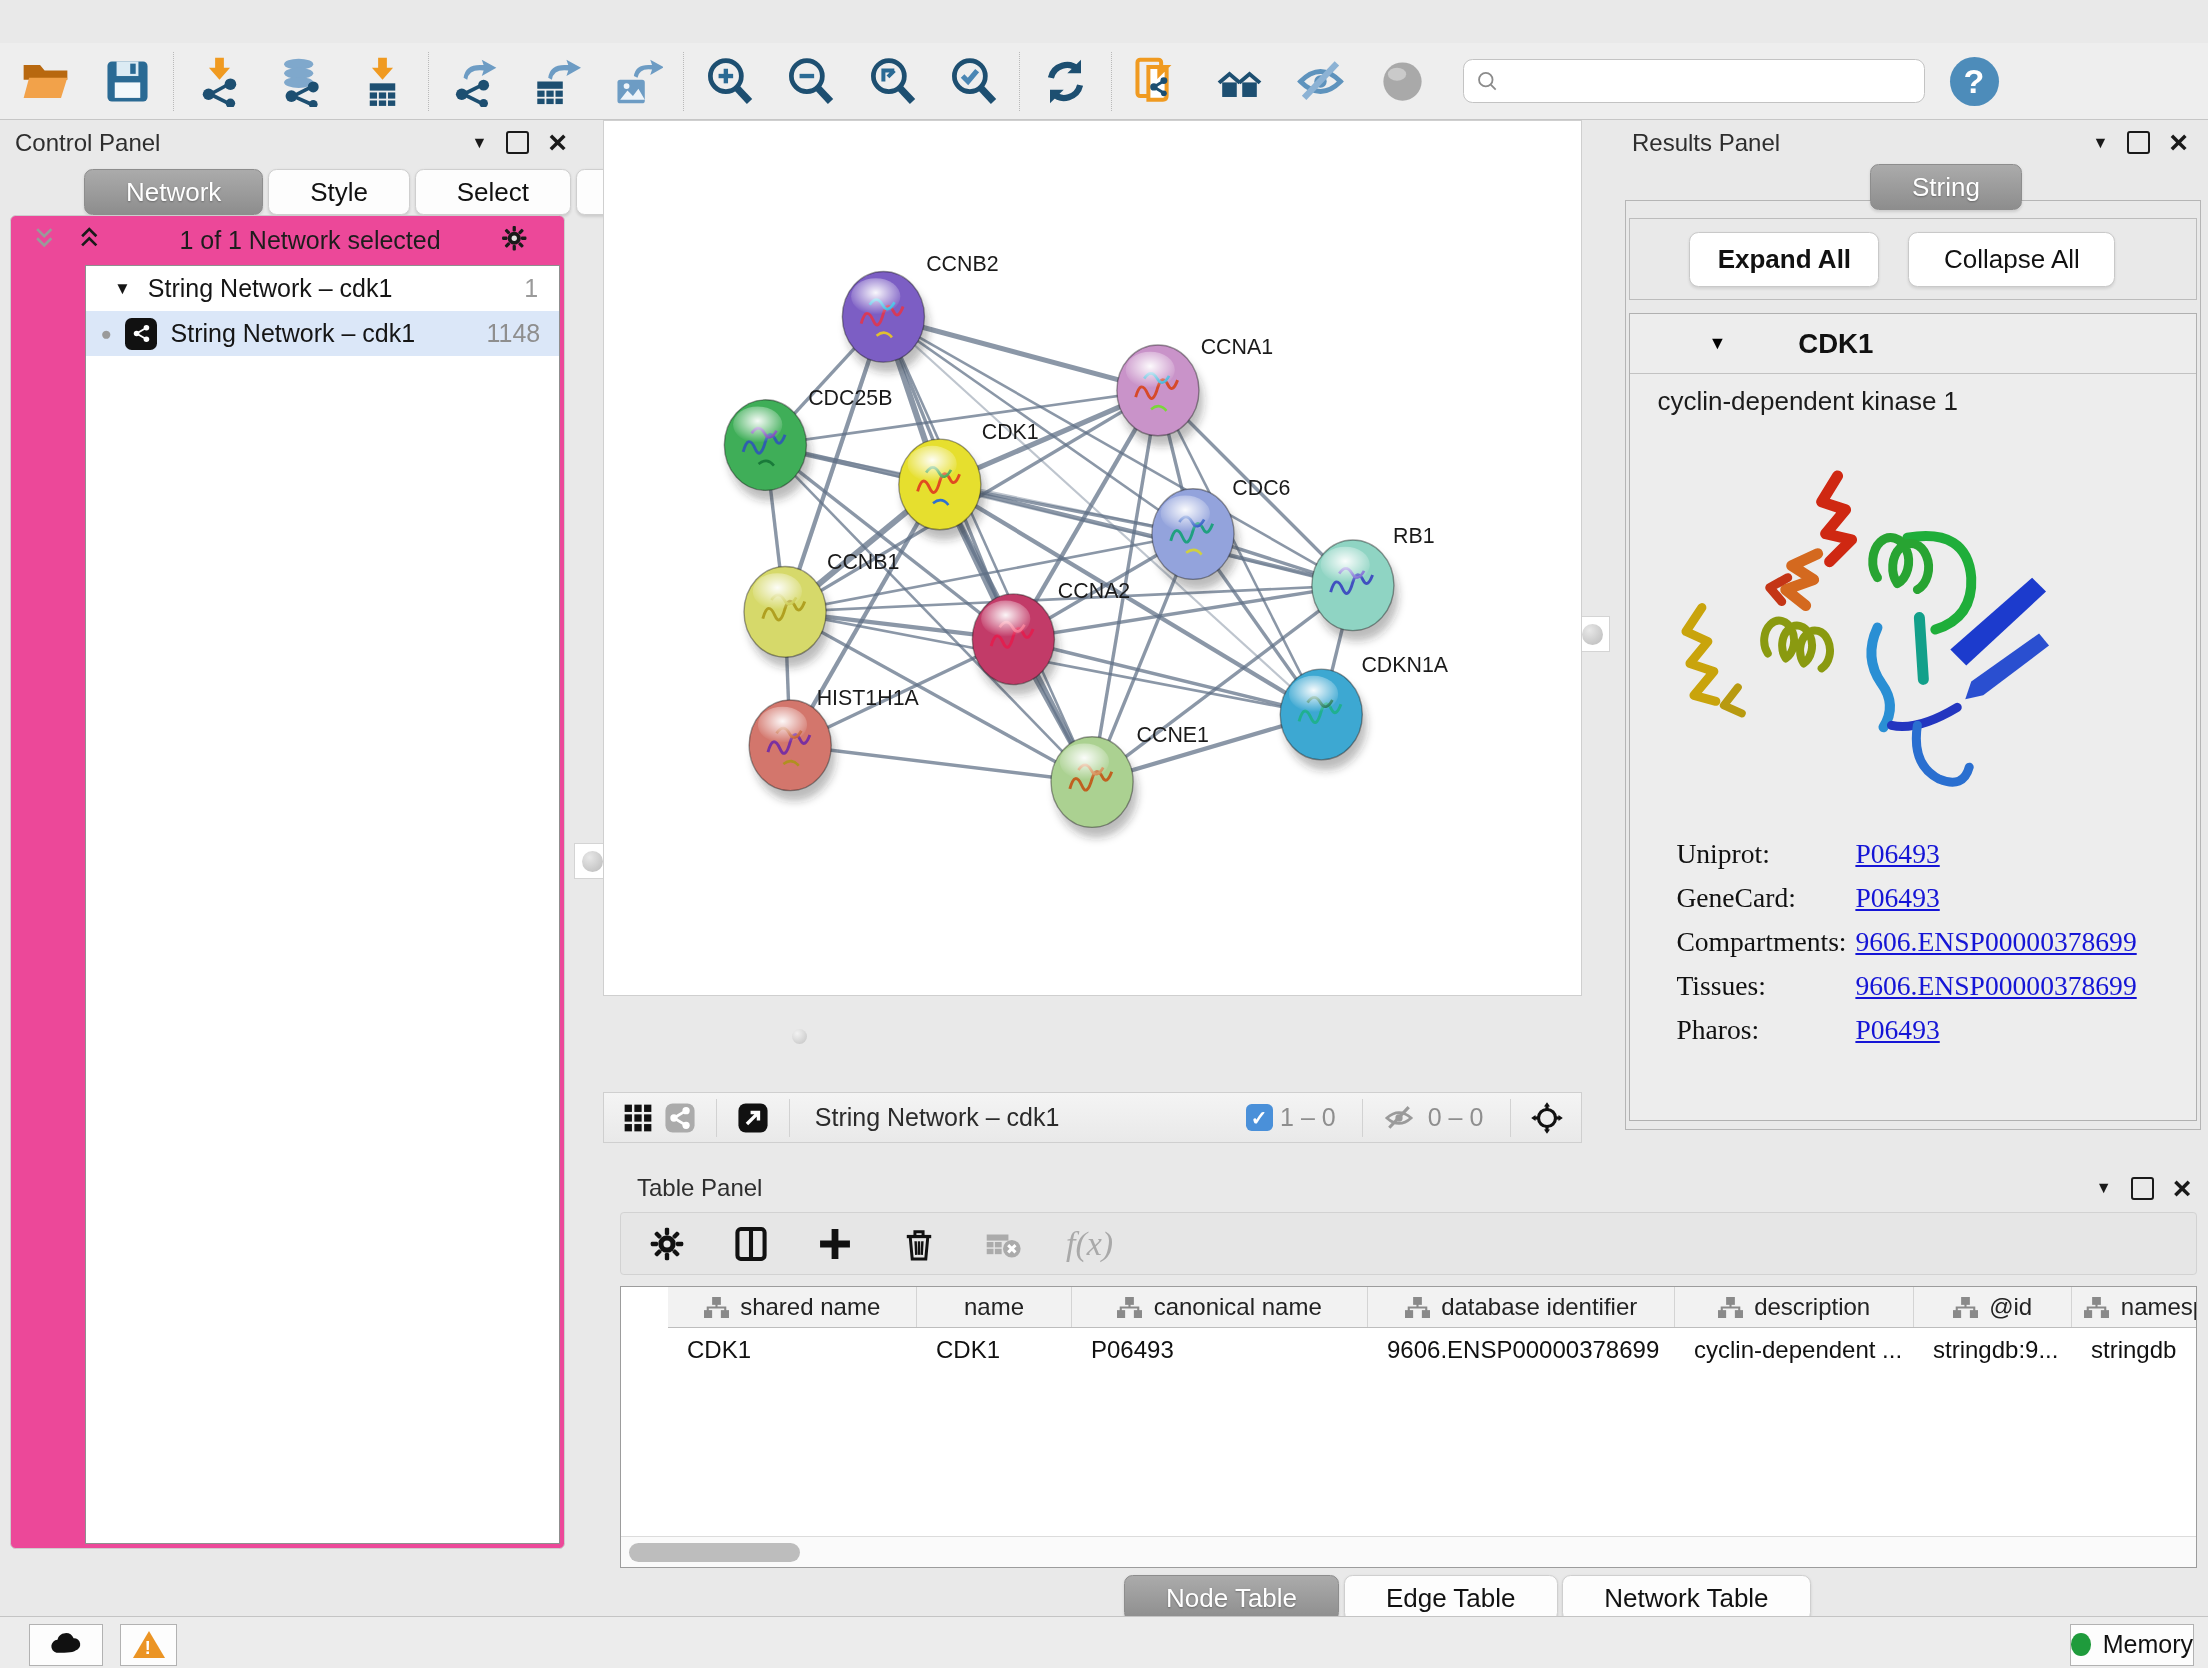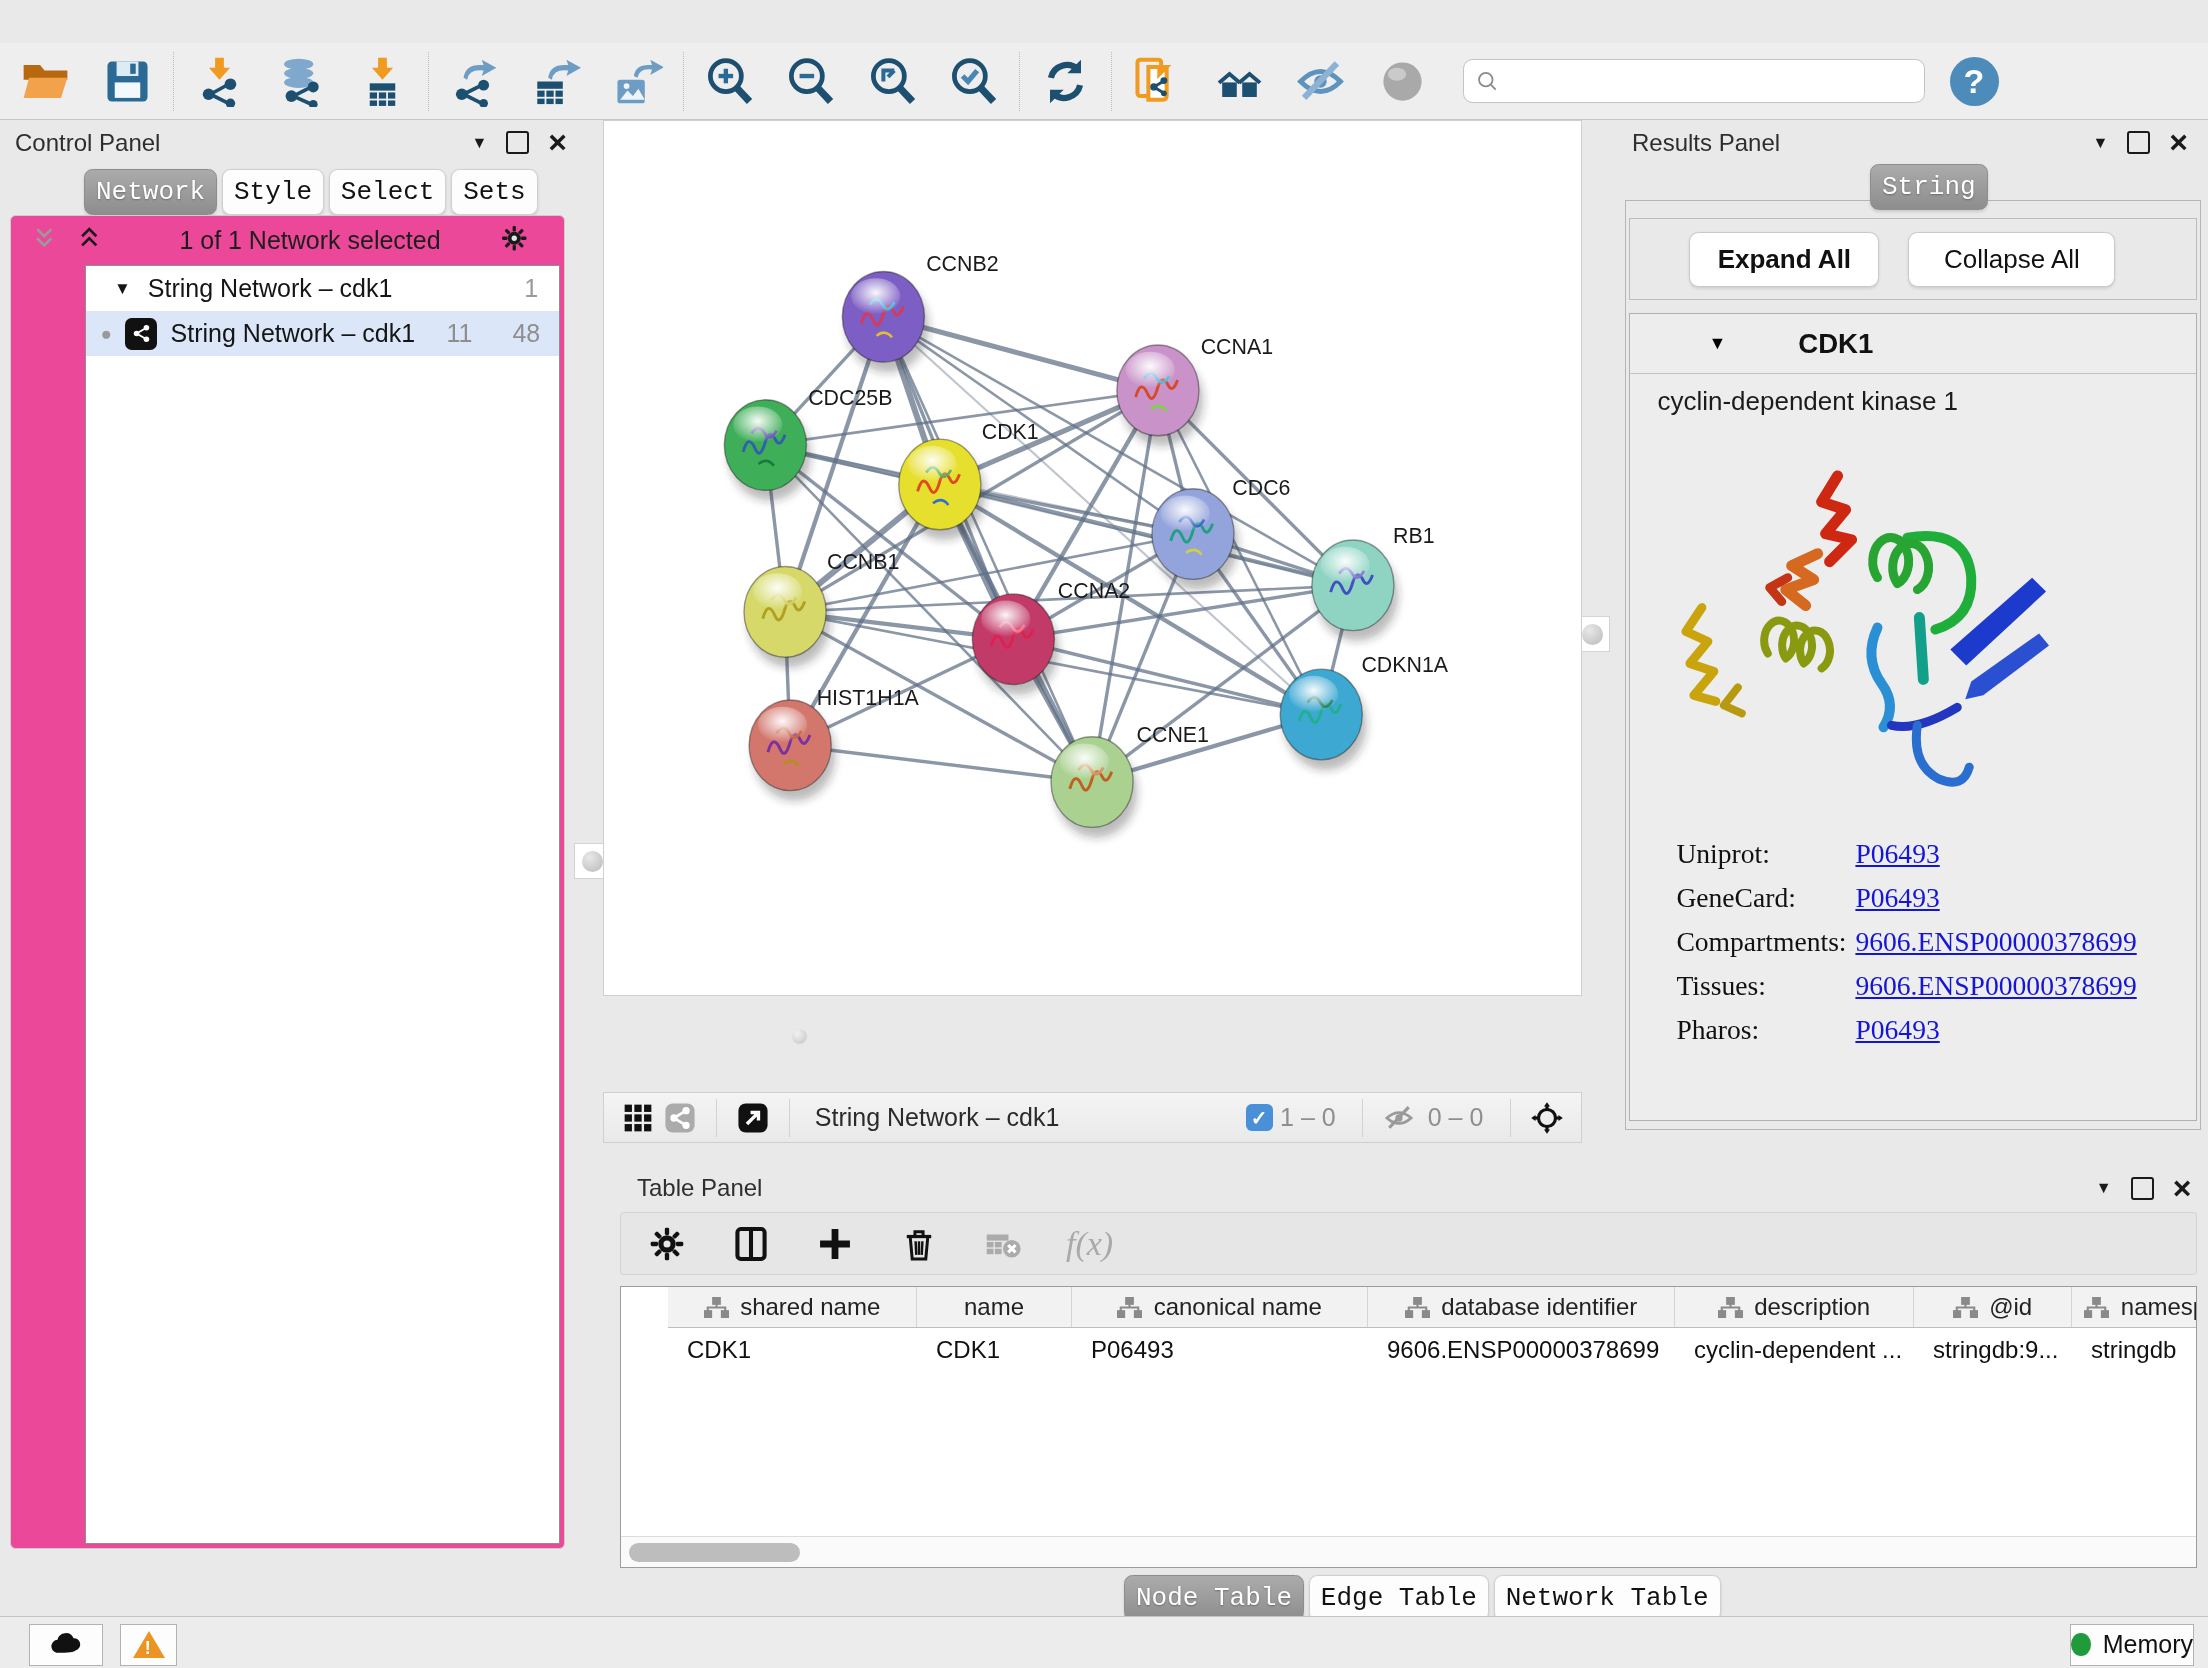--- a/index.html
+++ b/index.html
@@ -27,23 +27,23 @@
   .searchbox input{border:none;outline:none;font-size:24px;width:100%;background:transparent;}
   .help-btn{width:49px;height:49px;border-radius:50%;background:#4d8cba;color:#fff;display:flex;
     align-items:center;justify-content:center;font-size:34px;font-weight:bold;}
 
   
   .panel-title{font-size:24px;color:#2e2e2e;}
   .pan-ctrls{display:flex;align-items:center;gap:19px;}
   .pc-caret{font-size:16px;color:#1a1a1a;}
   .pc-float{width:19px;height:19px;border:2.9px solid #1a1a1a;border-radius:2.9px;}
   .pc-close{font-size:32px;font-weight:bold;color:#1a1a1a;line-height:19px;}
-  .tab{display:inline-flex;align-items:center;justify-content:center;height:44px;padding:0 11px;
+  .tab{display:inline-flex;align-items:center;justify-content:center;height:44px;padding:0 41px;
     background:#fdfdfd;border:1px solid #cfcfcf;border-radius:8.6px;margin-right:4.8px;font-size:26px;
-    color:#111;box-shadow:0 1.9px 2.9px rgba(0,0,0,0.12);font-family:Liberation Mono, monospace;}
+    color:#111;box-shadow:0 1.9px 2.9px rgba(0,0,0,0.12);}
   .tab.sel{background:linear-gradient(#ababab,#8d8d8d);color:#fff;border-color:#8d8d8d;
     text-shadow:0 1px 1.9px rgba(0,0,0,0.3);}
 
   
   .control-panel{position:absolute;left:0;top:120px;width:592px;height:1497px;background:#e9e9e9;}
   .cp-header{position:absolute;left:15px;right:25px;top:5.7px;height:34px;display:flex;
     align-items:center;justify-content:space-between;}
   .cp-tabs{position:absolute;left:84px;top:49px;display:flex;}
   .cp-box{position:absolute;left:9.5px;right:27px;top:95px;bottom:68px;background:#ec4899;
     border:1px solid #cdcdcd;border-radius:5.7px;}
@@ -52,21 +52,21 @@
   .cp-seltext{flex:1;text-align:center;font-size:25px;color:#1d1d1d;}
   .cp-list{position:absolute;left:74px;right:3.8px;top:49px;bottom:3.8px;background:#fff;border:1px solid #8f8f8f;}
   .net-row{height:45px;display:flex;align-items:center;font-size:25px;color:#151515;}
   .net-row .caret{margin:0 17px 0 28.5px;font-size:17px;}
   .net-row .cnt{margin-left:auto;margin-right:21px;color:#9a9a9a;}
   .net-row.sel{background:#dbe7f8;}
   .net-row .bullet{color:#9a9a9a;font-size:19px;margin:0 13.3px 0 15px;}
   .share-badge{width:32px;height:32px;border-radius:6.7px;background:#111;display:flex;align-items:center;
     justify-content:center;margin-right:13.3px;}
   .share-badge svg{width:23px;height:23px;}
-  .net-row .nums{margin-left:auto;display:flex;gap:40px;margin-right:19px;color:#8e8e8e;}
+  .net-row .nums{margin-left:auto;display:flex;margin-right:19px;color:#8e8e8e;}
 
   
   .split-handle{position:absolute;width:34px;height:34px;background:#fff;border:1px solid #d4d4d4;
     display:flex;align-items:center;justify-content:center;}
   .split-handle::after{content:"";width:21px;height:21px;border-radius:50%;
     background:radial-gradient(circle at 35% 30%,#e8e8e8,#b9b9b9);}
 
   
   .network-area{position:absolute;left:603px;top:120px;width:979px;height:1052px;}
   .net-canvas{position:absolute;left:0;top:0;width:979px;height:876px;background:#fff;

